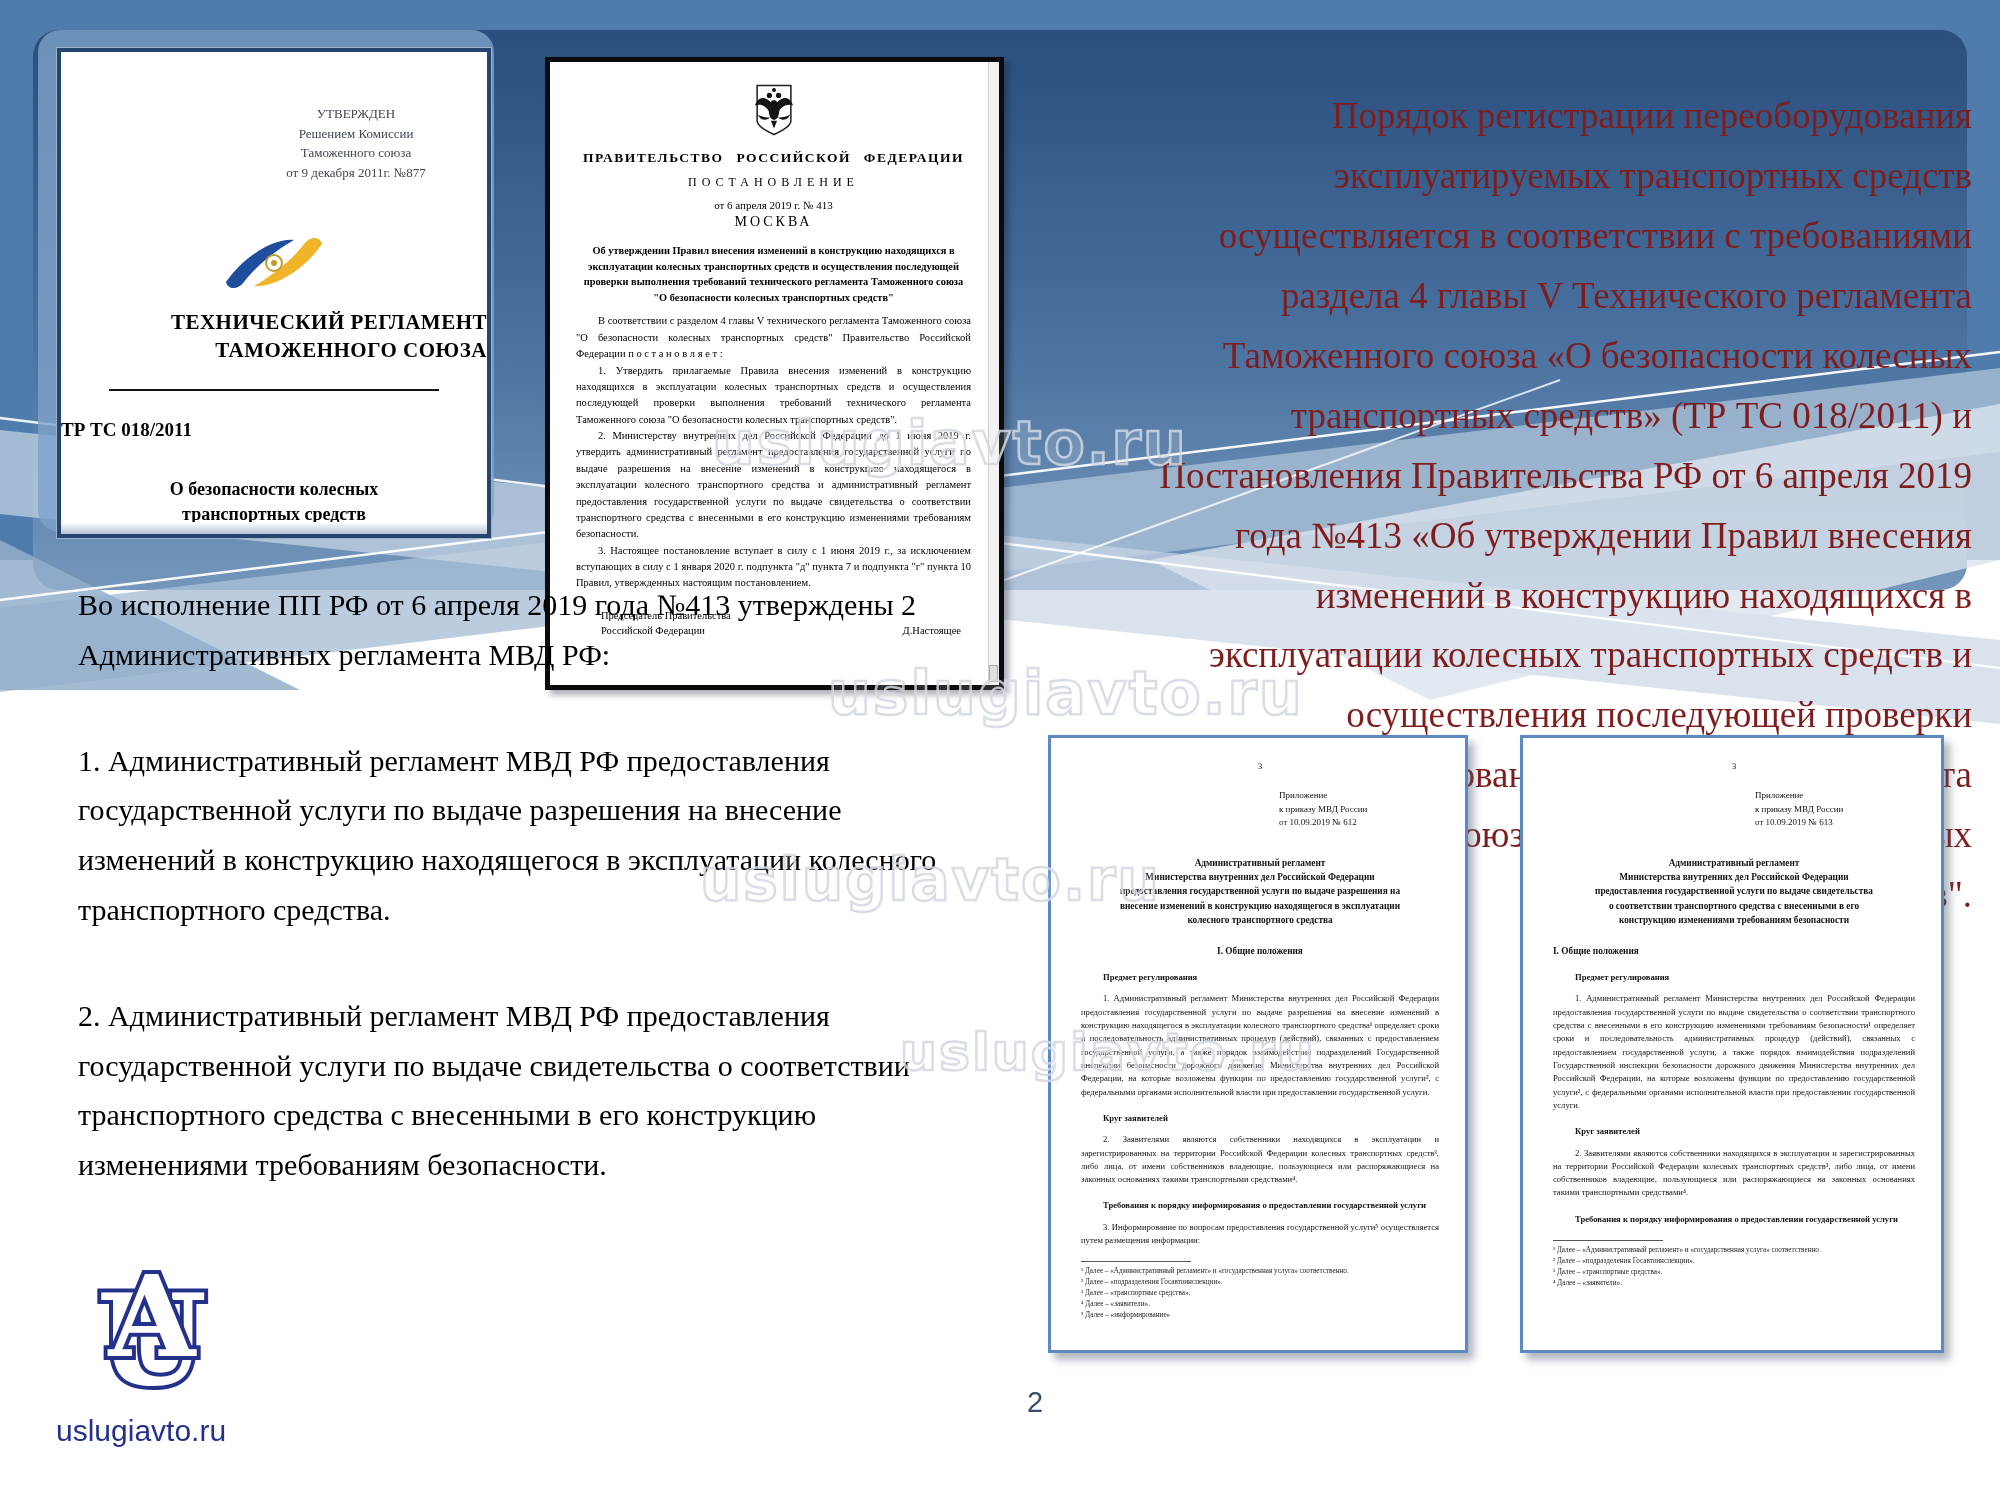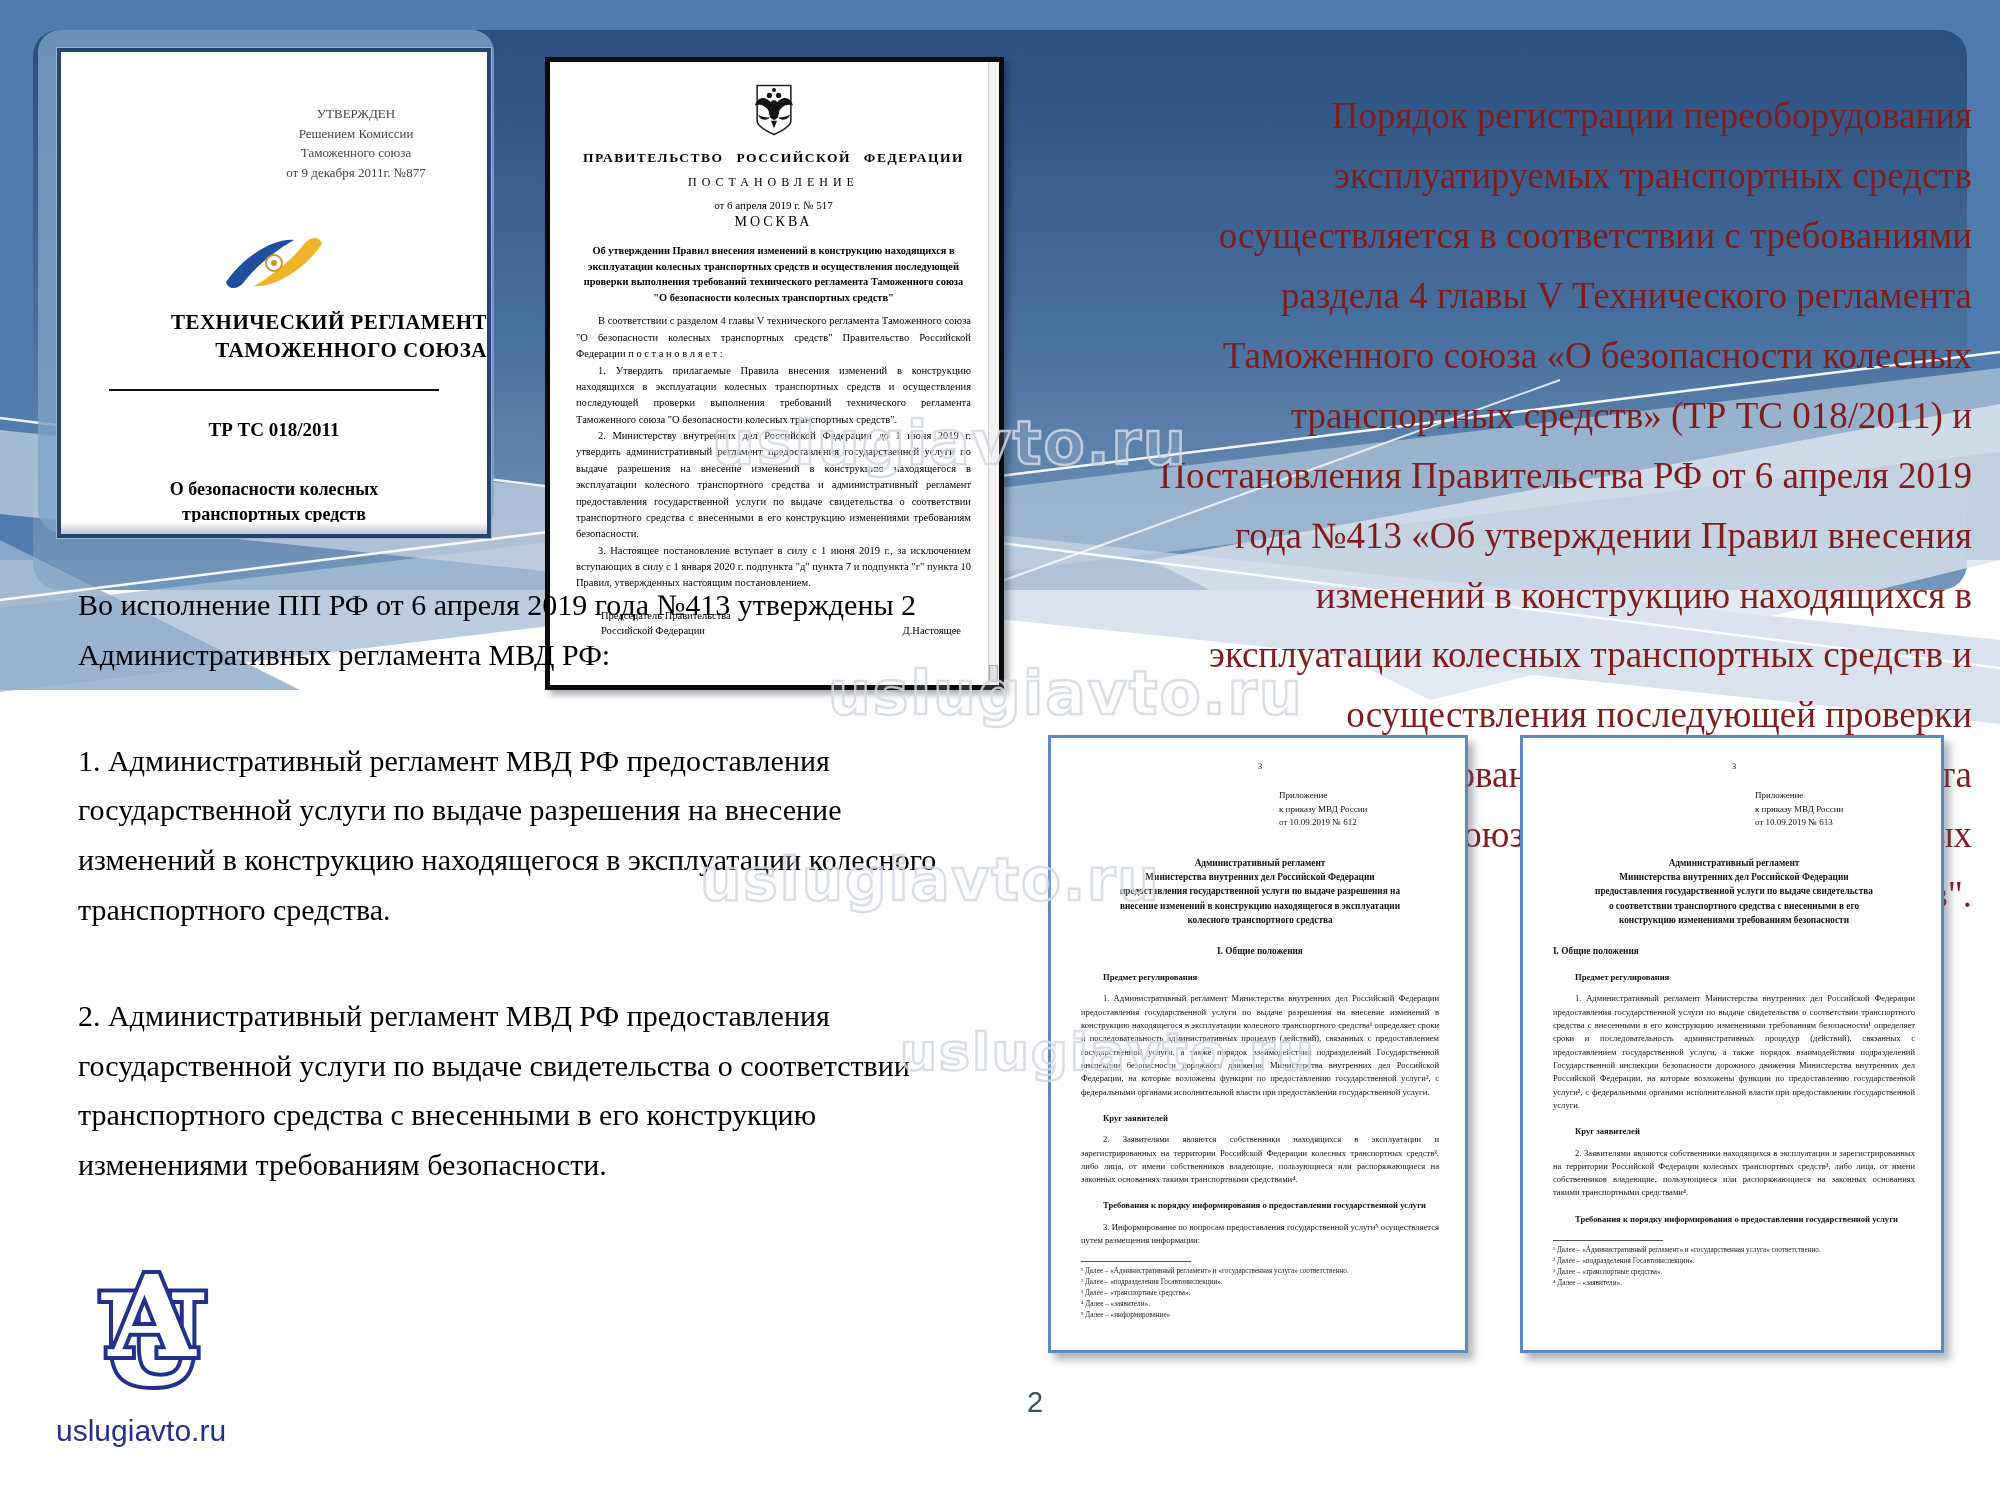--- a/index.html
+++ b/index.html
@@ -31,21 +31,21 @@
              border-radius:22px;background:#7da2c9;opacity:.8;}
   .doc1{position:absolute;z-index:3;left:57px;top:48px;width:426px;height:482px;
         background:#fff;border:4px solid #24456f;box-shadow:0 0 0 1px #9db3cc;
         overflow:hidden;}
   .d1-approved{width:210px;margin:52px 26px 0 auto;text-align:center;
                font-size:13px;line-height:1.5;color:#3f4650;white-space:pre-line;}
   .d1-logo{display:block;margin:48px auto 0;}
   .d1-title{margin-top:14px;text-align:right;font-weight:bold;font-size:21px;
             line-height:1.35;letter-spacing:.5px;white-space:pre-line;}
   .d1-rule{width:330px;border:0;border-top:2px solid #111;margin:24px auto 0;}
-  .d1-code{margin-top:28px;text-align:center;font-weight:bold;font-size:19px;}
+  .d1-code{margin-top:28px;font-weight:bold;font-size:19px;}
   .d1-sub{margin:36px auto 0;width:330px;text-align:center;font-weight:bold;font-size:18px;line-height:1.4;}
   .d1-strip{position:absolute;left:0;right:0;bottom:0;height:12px;
             background:linear-gradient(#ffffff, #b6c4d6);}
 
   
   .doc2{position:absolute;z-index:3;left:545px;top:57px;width:440px;height:623px;
         background:#fff;border:5px solid #0b0b0b;box-shadow:5px 5px 6px rgba(20,30,50,.35);
         overflow:hidden;padding-left:9px;}
   .d2-inner{position:absolute;left:0;top:0;right:10px;bottom:0;padding:14px 18px 0 26px;}
   .d2-eagle{display:block;margin:6px auto 0;}
@@ -160,21 +160,21 @@
           <path d="M30 42 C20 52 12 50 9 42 C17 47 24 45 28 47 Z"></path>
           <path d="M30 42 C40 52 48 50 51 42 C43 47 36 45 32 47 Z"></path>
           <circle cx="24" cy="17" r="3.4"></circle>
           <circle cx="36" cy="17" r="3.4"></circle>
           <circle cx="30" cy="10" r="2.6"></circle>
           <path d="M26 50 L34 50 L30 60 Z"></path>
         </g>
       </svg>
       <div class="d2-org">ПРАВИТЕЛЬСТВО  РОССИЙСКОЙ  ФЕДЕРАЦИИ</div>
       <div class="d2-type">ПОСТАНОВЛЕНИЕ</div>
-      <div class="d2-date">от 6 апреля 2019 г.  №  517</div>
+      <div class="d2-date">от 6 апреля 2019 г.  №  413</div>
       <div class="d2-city">МОСКВА</div>
       <div class="d2-title">Об утверждении Правил внесения изменений в конструкцию находящихся в эксплуатации колесных транспортных средств и осуществления последующей проверки выполнения требований технического регламента Таможенного союза "О безопасности колесных транспортных средств"</div>
       <div class="d2-body">
         <p>В соответствии с разделом 4 главы V технического регламента Таможенного союза "О безопасности колесных транспортных средств" Правительство Российской Федерации п о с т а н о в л я е т :</p>
         <p>1. Утвердить прилагаемые Правила внесения изменений в конструкцию находящихся в эксплуатации колесных транспортных средств и осуществления последующей проверки выполнения требований технического регламента Таможенного союза "О безопасности колесных транспортных средств".</p>
         <p>2. Министерству внутренних дел Российской Федерации до 1 июня 2019 г. утвердить административный регламент предоставления государственной услуги по выдаче разрешения на внесение изменений в конструкцию находящегося в эксплуатации колесного транспортного средства и административный регламент предоставления государственной услуги по выдаче свидетельства о соответствии транспортного средства с внесенными в его конструкцию изменениями требованиям безопасности.</p>
         <p>3. Настоящее постановление вступает в силу с 1 июня 2019 г., за исключением вступающих в силу с 1 января 2020 г. подпункта "д" пункта 7 и подпункта "г" пункта 10 Правил, утвержденных настоящим постановлением.</p>
       </div>
       <div class="d2-sign">
         <span class="role">Председатель Правительства

